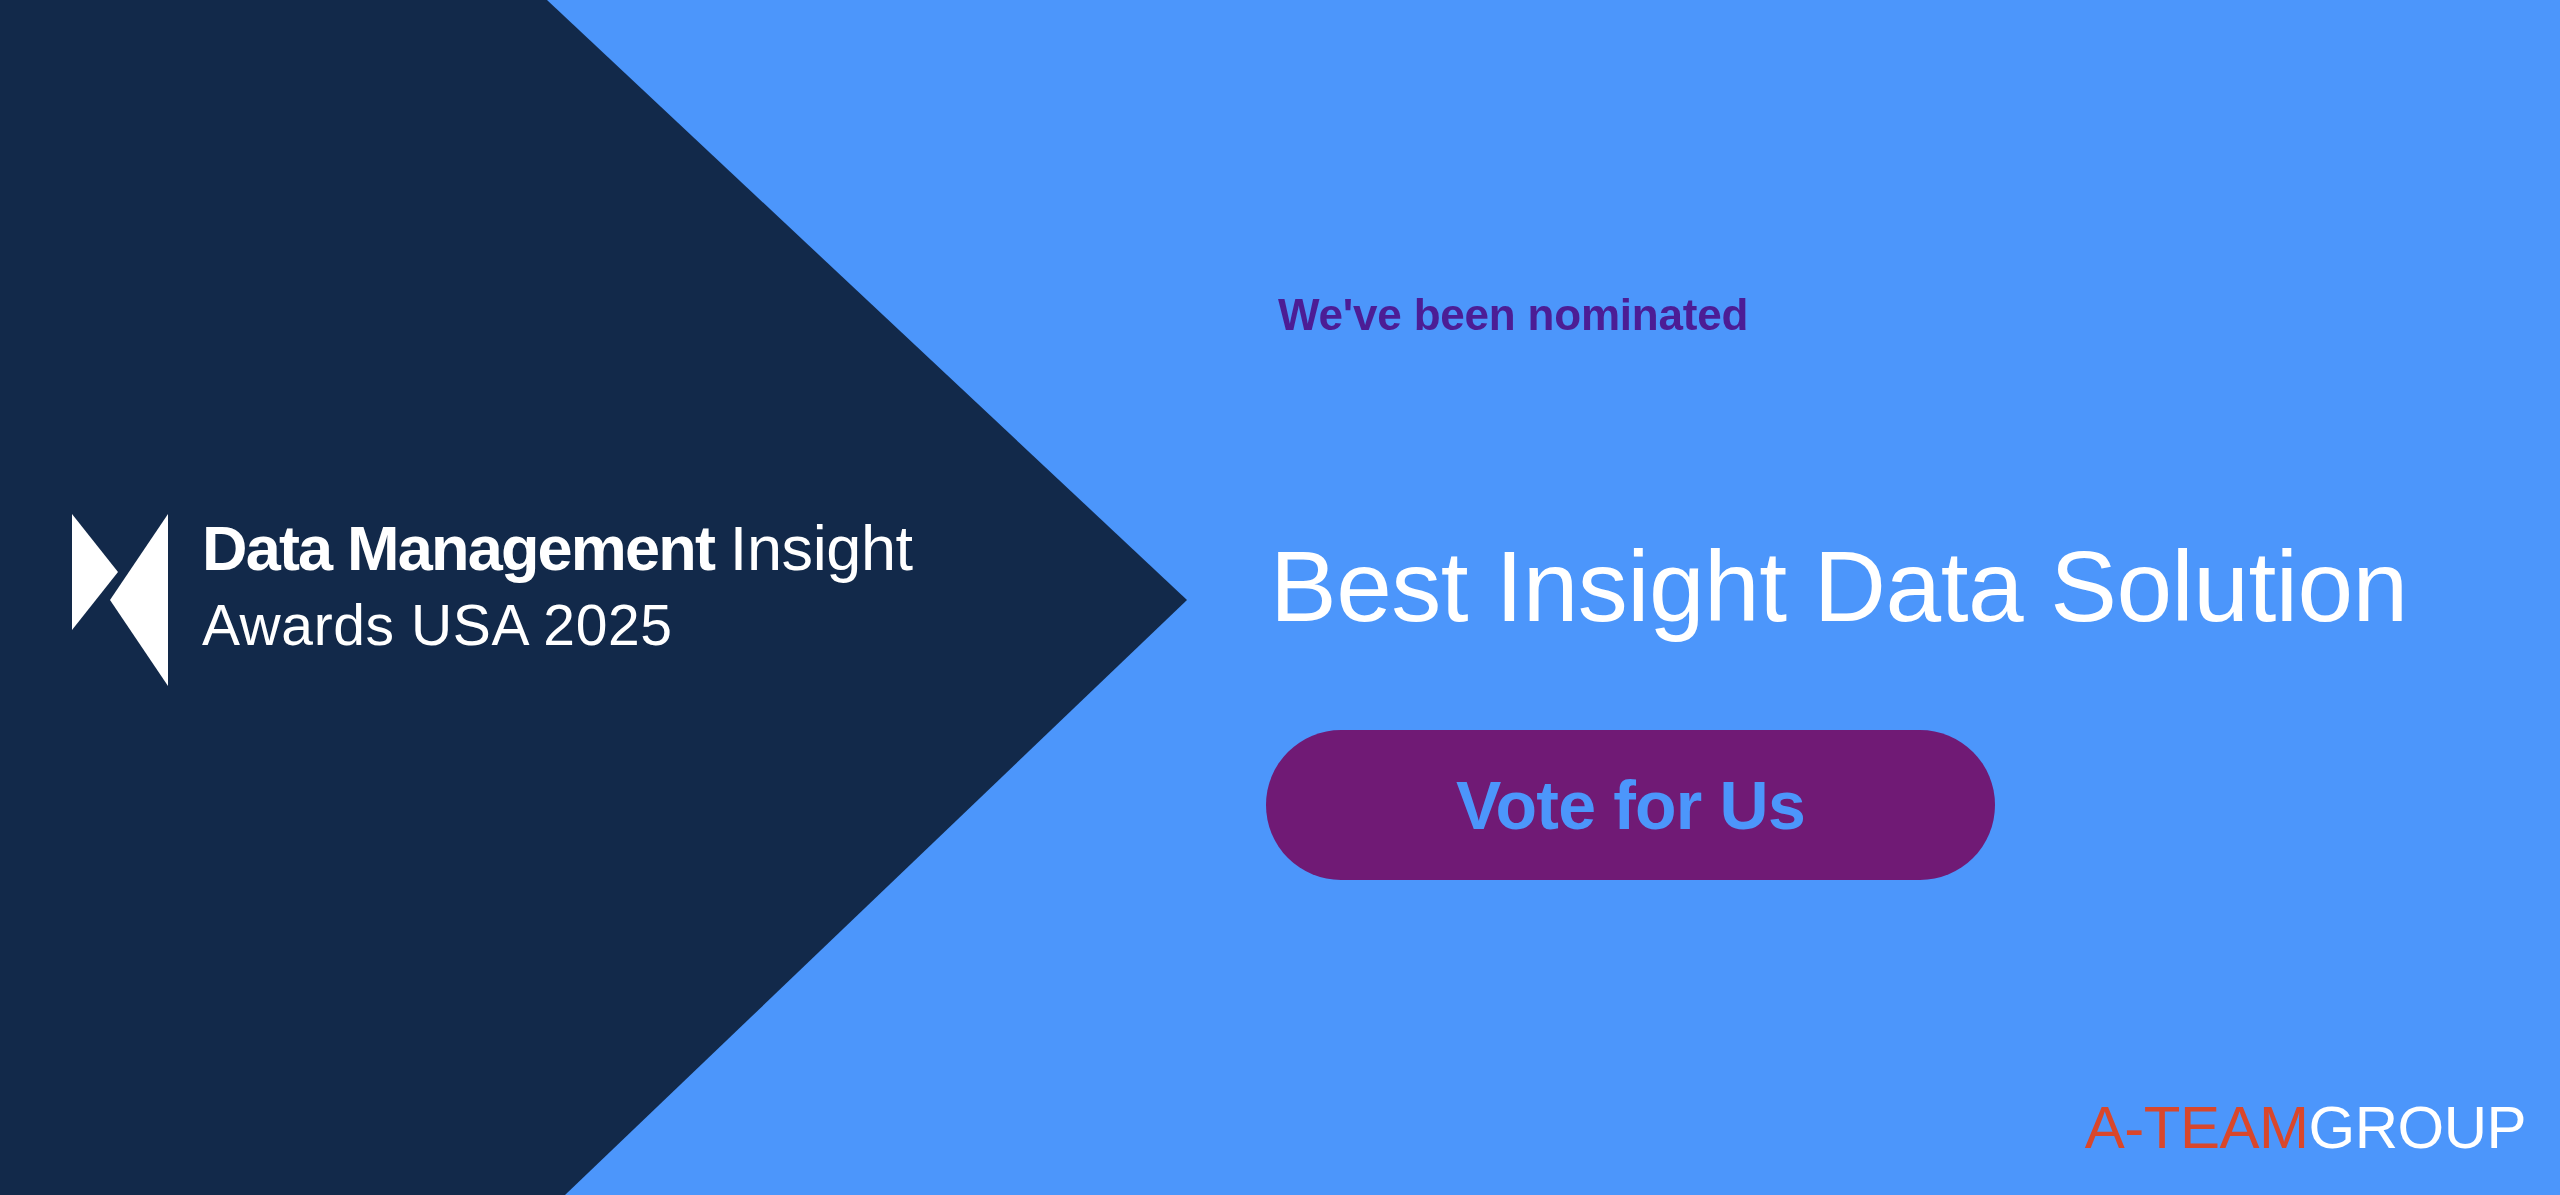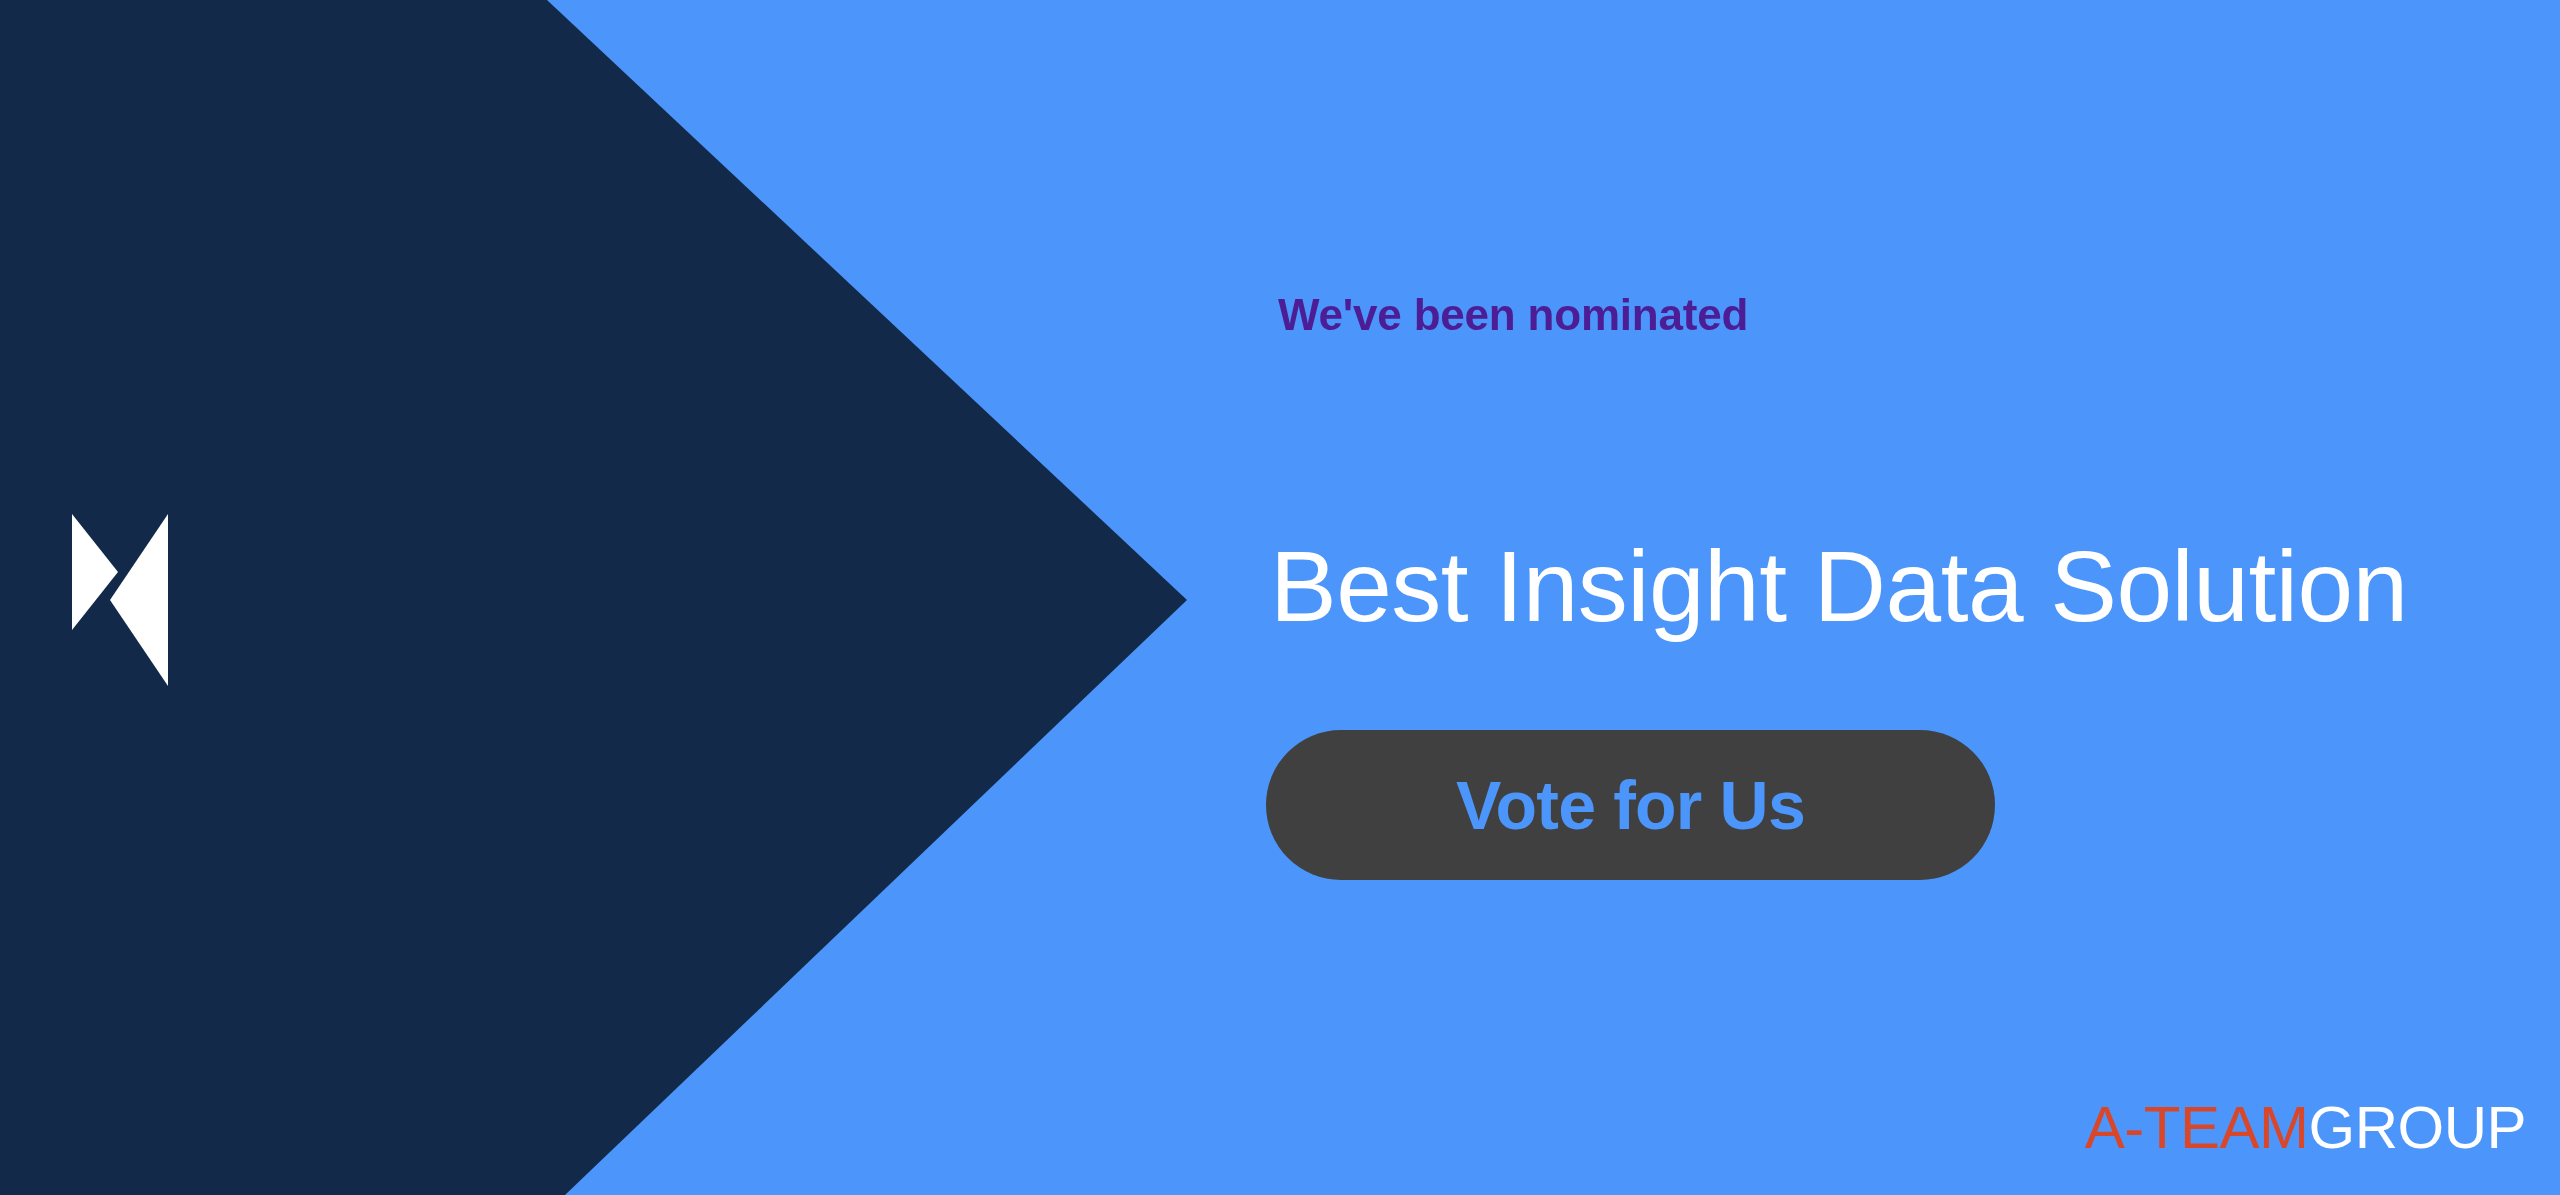--- a/index.html
+++ b/index.html
@@ -104,21 +104,21 @@
     white-space: nowrap;
   }
 
   
   #vote-button {
     position: absolute;
     left: -4px;
     top: 730px;
     width: 729px;
     height: 150px;
-    background: #404040;
+    background: #701a75;
     border: none;
     border-radius: 75px;
     color: #4C96FB;
     font-family: "Liberation Sans", sans-serif;
     font-size: 68px;
     font-weight: 700;
     letter-spacing: -0.8px;
     cursor: pointer;
     padding: 0;
     display: flex;
@@ -153,20 +153,24 @@
 
   <div id="arrow-shape"></div>
 
   <div id="award-logo">
 
     <svg id="logo-mark" viewBox="0 0 96 172" xmlns="http://www.w3.org/2000/svg">
       <polygon points="0,0 46,58 0,116" fill="#ffffff"></polygon>
       <polygon points="96,0 96,172 38,86" fill="#ffffff"></polygon>
     </svg>
 
+    <div id="logo-wordmark">
+      <div id="logo-line-1"><span class="strong">Data Management&nbsp;</span><span class="light">Insight</span></div>
+      <div id="logo-line-2">Awards USA 2025</div>
+    </div>
 
   </div>
 
   <div id="message-column">
 
     <div id="nominated-eyebrow">We've been nominated</div>
 
     <div id="award-category">Best Insight Data Solution</div>
 
     <button id="vote-button">Vote for Us</button>

